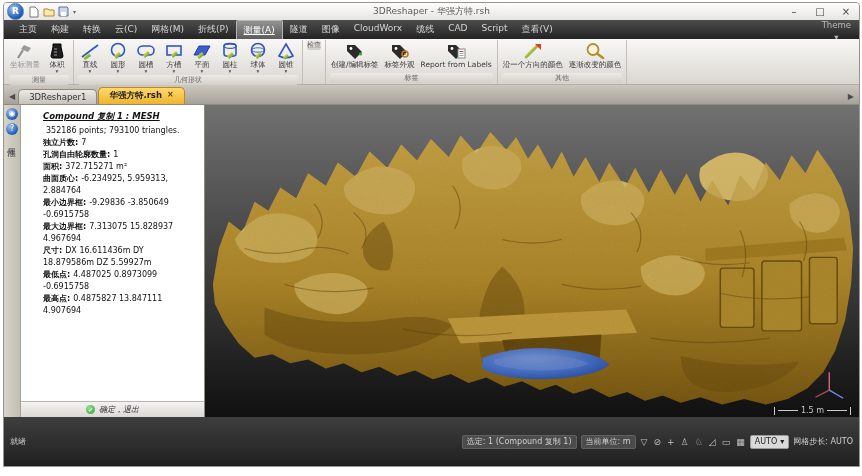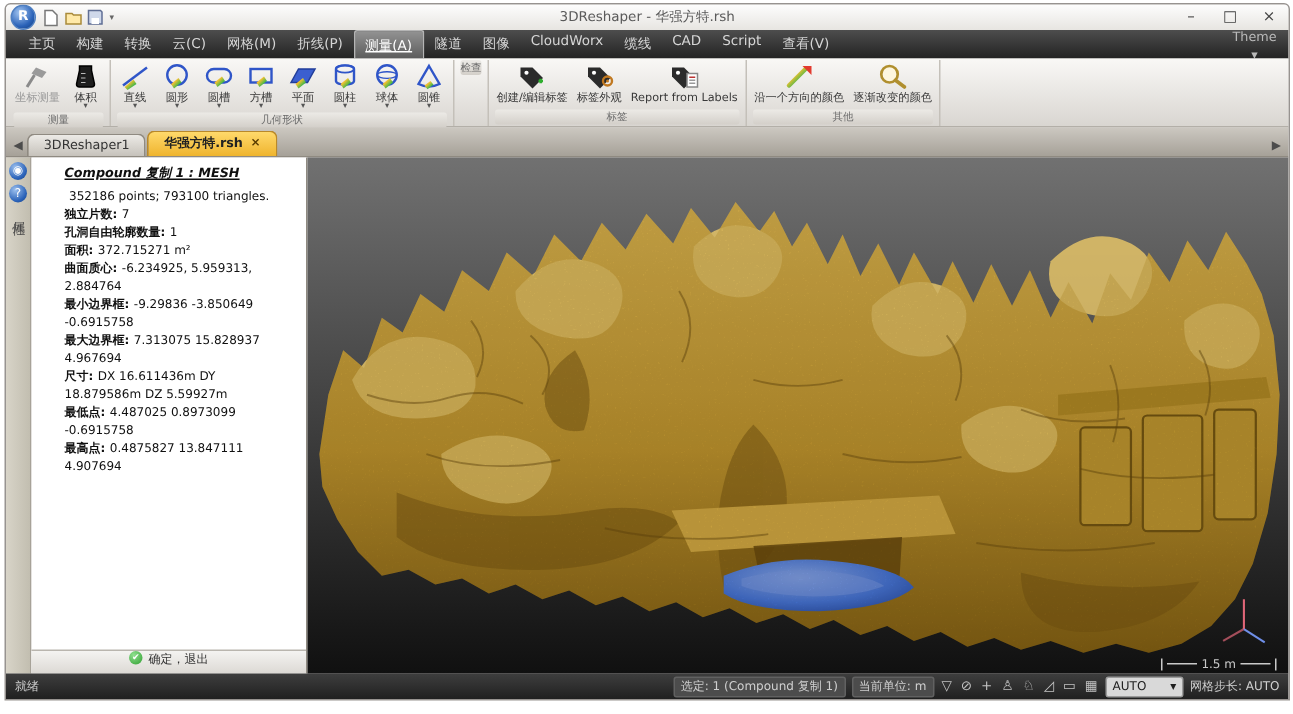--- a/index.html
+++ b/index.html
@@ -46,35 +46,35 @@
   .sidestrip{width:16px;flex:0 0 16px;background:linear-gradient(90deg,#d8d4c8,#c2beb0);border-right:1px solid #a7a298;
     display:flex;flex-direction:column;align-items:center;padding-top:3px;gap:3px;}
   .sicon{width:12px;height:12px;border-radius:50%;background:radial-gradient(circle at 35% 30%,#9cc0ee,#2a62b8 65%,#173f80);
     color:#fff;font-size:8px;line-height:12px;text-align:center;}
   .vtext{writing-mode:vertical-rl;font-size:8.5px;color:#4a4a4a;margin-top:3px;letter-spacing:1px;}
   .panel{width:183px;flex:0 0 183px;background:#fff;border-right:1px solid #8f8a81;display:flex;flex-direction:column;}
   .pbody{flex:1;padding:5px 22px;font-size:8px;color:#101010;line-height:1.5;overflow:hidden;}
   .ptitle{font-weight:bold;font-style:italic;text-decoration:underline;font-size:8.5px;margin-bottom:2px;}
   .plabel{font-weight:bold;margin-right:3px;}
   .pfoot{flex:0 0 15px;background:linear-gradient(#f4f3f1,#dcd9d4);border-top:1px solid #b9b5ae;
-    display:flex;justify-content:center;font-size:8px;color:#333;gap:4px;}
+    display:flex;align-items:center;justify-content:center;font-size:8px;color:#333;gap:4px;font-style:italic;}
   .check{width:9px;height:9px;border-radius:50%;background:radial-gradient(circle at 35% 30%,#8fe08f,#2f9e2f);color:#fff;font-size:6px;line-height:9px;text-align:center;}
   
   .viewport{flex:1;position:relative;background:linear-gradient(180deg,#717171 0%,#4a4a4a 40%,#101010 100%);overflow:hidden;}
   .mesh{position:absolute;inset:0;width:100%;height:100%;}
   .scalebar{position:absolute;right:8px;bottom:2px;display:flex;align-items:center;gap:3px;color:#c9c9c9;font-size:8px;}
   .tick{width:1px;height:8px;background:#c9c9c9;}
   .sline{width:20px;height:1px;background:#c9c9c9;}
   
   .statusbar{height:17px;flex:0 0 17px;background:linear-gradient(#3e3e3e,#202020);display:flex;align-items:center;
-    color:#cfcfcf;font-size:8px;padding:0 6px;gap:5px;}
+    color:#cfcfcf;font-size:8px;padding:16px 6px;gap:5px;}
   .sb-right{margin-left:auto;display:flex;align-items:center;gap:4px;}
   .sb-box{background:#4c4c4c;border:1px solid #616161;border-radius:2px;padding:0 4px;height:12px;line-height:12px;white-space:nowrap;}
   .sb-ico{font-size:9px;color:#c2c2c2;padding:0 1px;}
-  .sb-auto{background:#d9d9d9;color:#1e1e1e;border:1px solid #9b9b9b;border-radius:2px;padding:0 4px;height:12px;line-height:12px;display:flex;gap:16px;align-items:center;}
+  .sb-auto{background:#d9d9d9;color:#1e1e1e;border:1px solid #9b9b9b;border-radius:2px;padding:0 4px;height:12px;line-height:12px;display:flex;gap:3px;align-items:center;}
 </style>
 </head>
 <body>
 
 <svg width="0" height="0" style="position:absolute" aria-hidden="true">
   <defs>
     <linearGradient id="rb" x1="0" y1="0" x2="1" y2="1">
       <stop offset="0" stop-color="#e23a2e"></stop>
         <stop offset="0.35" stop-color="#f4c230"></stop>
       <stop offset="0.7" stop-color="#39b54a"></stop>

